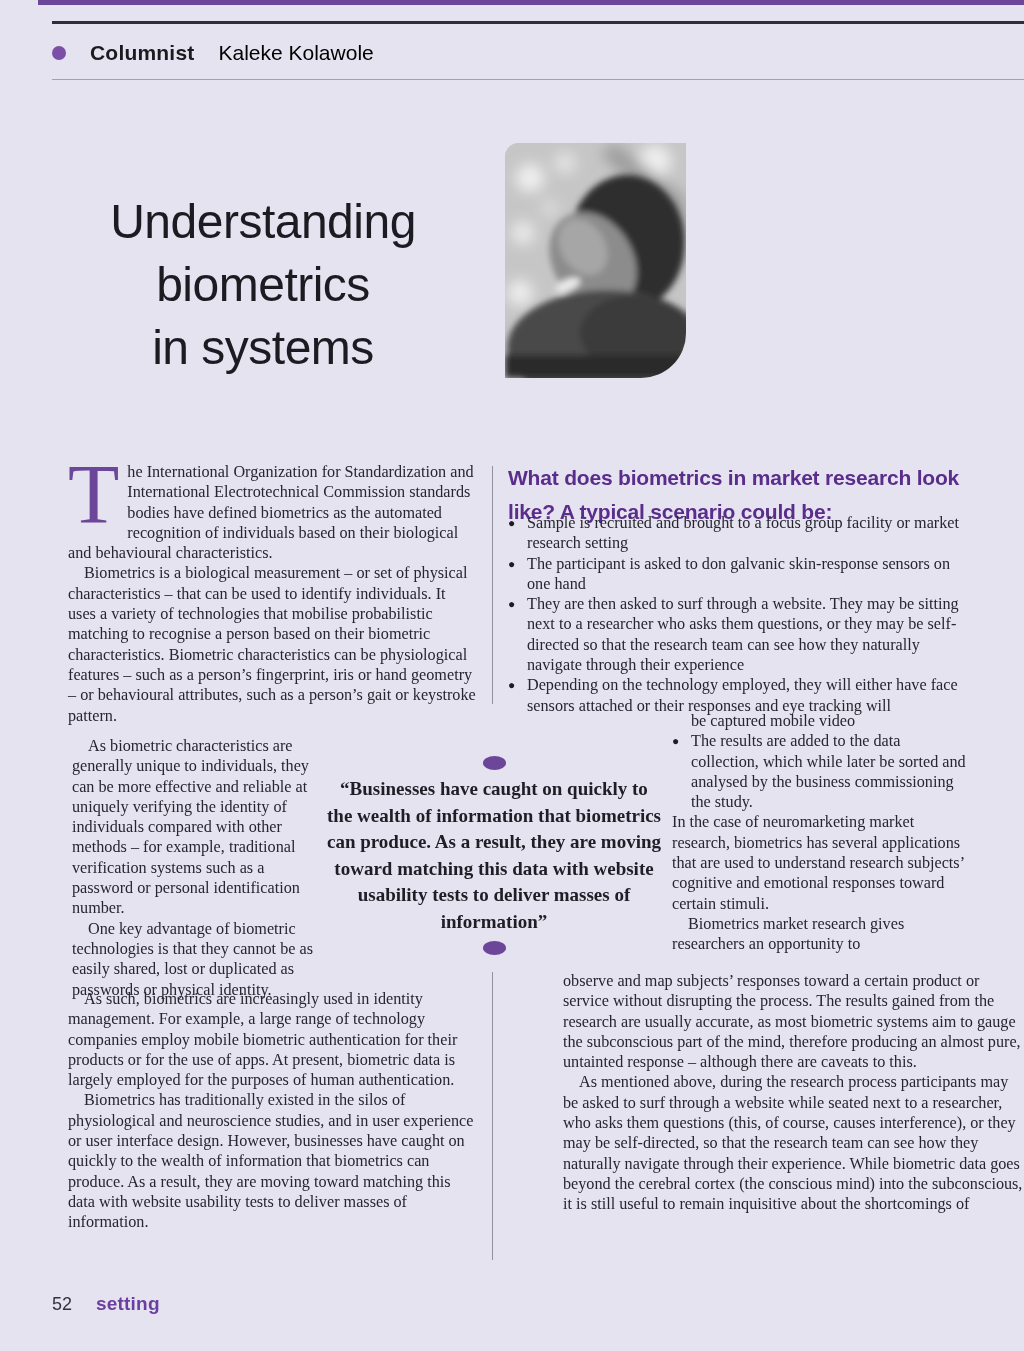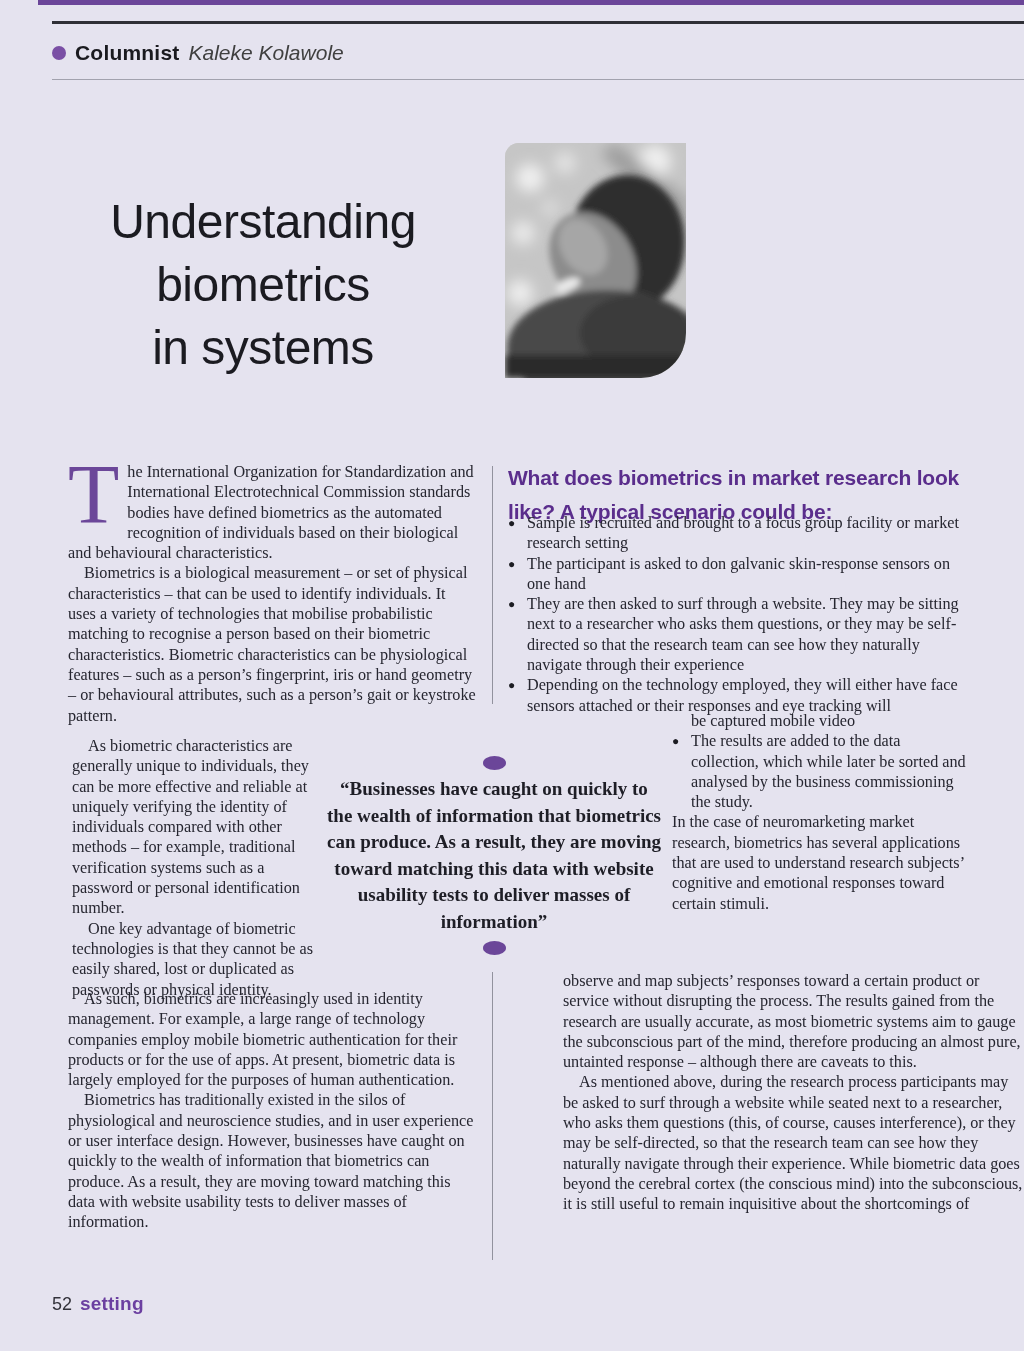--- a/index.html
+++ b/index.html
@@ -11,25 +11,25 @@
     overflow:hidden;
   }
   .abs{position:absolute;}
 
   
   .top-bar{left:38px;top:0;right:0;height:5px;background:#6B4699;}
   .rule-dark{left:52px;top:21px;right:0;height:3px;background:#2F2F36;}
   .rule-thin{left:52px;top:79px;right:0;height:1px;background:#A2A2AE;}
 
   
-  .header-row{left:52px;top:41px;display:flex;align-items:center;gap:9px;
+  .header-row{left:52px;top:41px;display:flex;align-items:center;gap:24px;
     font-family:"Liberation Sans", sans-serif;font-size:21px;}
   .header-dot{width:14px;height:14px;border-radius:50%;background:#7A4FA5;}
   .columnist{font-weight:bold;color:#1A1A1F;letter-spacing:.2px;}
-  .author{color:#404040;font-style:italic;}
+  .author{color:#000000;}
 
   
   .title{left:48px;top:190px;width:430px;text-align:center;
     font-family:"Liberation Sans", sans-serif;font-weight:400;
     font-size:48px;line-height:63px;color:#1B1B21;letter-spacing:-.5px;}
 
   
   .photo{left:505px;top:143px;width:181px;height:235px;
     border-radius:14px 0 45px 0;overflow:hidden;background:#CFCFCF;}
   .photo svg{display:block;}
@@ -65,21 +65,21 @@
     margin:0 auto;}
   .quote-text{font-weight:bold;font-size:19px;line-height:26.5px;
     color:#1E1E26;margin:6px 0;}
 
   
   .divider{left:492px;width:1px;background:#92929E;}
   .div1{top:466px;height:238px;}
   .div2{top:972px;height:288px;}
 
   
-  .footer{left:52px;top:1293px;display:flex;align-items:baseline;gap:8px;
+  .footer{left:52px;top:1293px;display:flex;align-items:baseline;gap:24px;
     font-family:"Liberation Sans", sans-serif;}
   .page-num{font-size:18px;color:#33333B;}
   .mag{font-size:19px;font-weight:bold;color:#6B3FA0;letter-spacing:.2px;}
 </style>
 </head>
 <body>
 
 <div class="abs top-bar"></div>
 <div class="abs rule-dark"></div>
 
@@ -154,20 +154,21 @@
     <li>Depending on the technology employed, they will either have face sensors attached or their responses and eye tracking will</li>
   </ul>
 </div>
 
 <div class="abs body-block right-narrow">
   <div class="hang">be captured mobile video</div>
   <ul class="blist">
     <li>The results are added to the data collection, which while later be sorted and analysed by the business commissioning the study.</li>
   </ul>
   <p>In the case of neuromarketing market research, biometrics has several applications that are used to understand research subjects’ cognitive and emotional responses toward certain stimuli.</p>
+  <p class="indent">Biometrics market research gives researchers an opportunity to</p>
 </div>
 
 <div class="abs body-block right-wide">
   <p>observe and map subjects’ responses toward a certain product or service without disrupting the process. The results gained from the research are usually accurate, as most biometric systems aim to gauge the subconscious part of the mind, therefore producing an almost pure, untainted response – although there are caveats to this.</p>
   <p class="indent">As mentioned above, during the research process participants may be asked to surf through a website while seated next to a researcher, who asks them questions (this, of course, causes interference), or they may be self-directed, so that the research team can see how they naturally navigate through their experience. While biometric data goes beyond the cerebral cortex (the conscious mind) into the subconscious, it is still useful to remain inquisitive about the shortcomings of</p>
 </div>
 
 <div class="abs quote">
   <div class="quote-dot"></div>
   <div class="quote-text">“Businesses have caught on quickly to the wealth of information that biometrics can produce. As a result, they are moving toward matching this data with website usability tests to deliver masses of information”</div>

